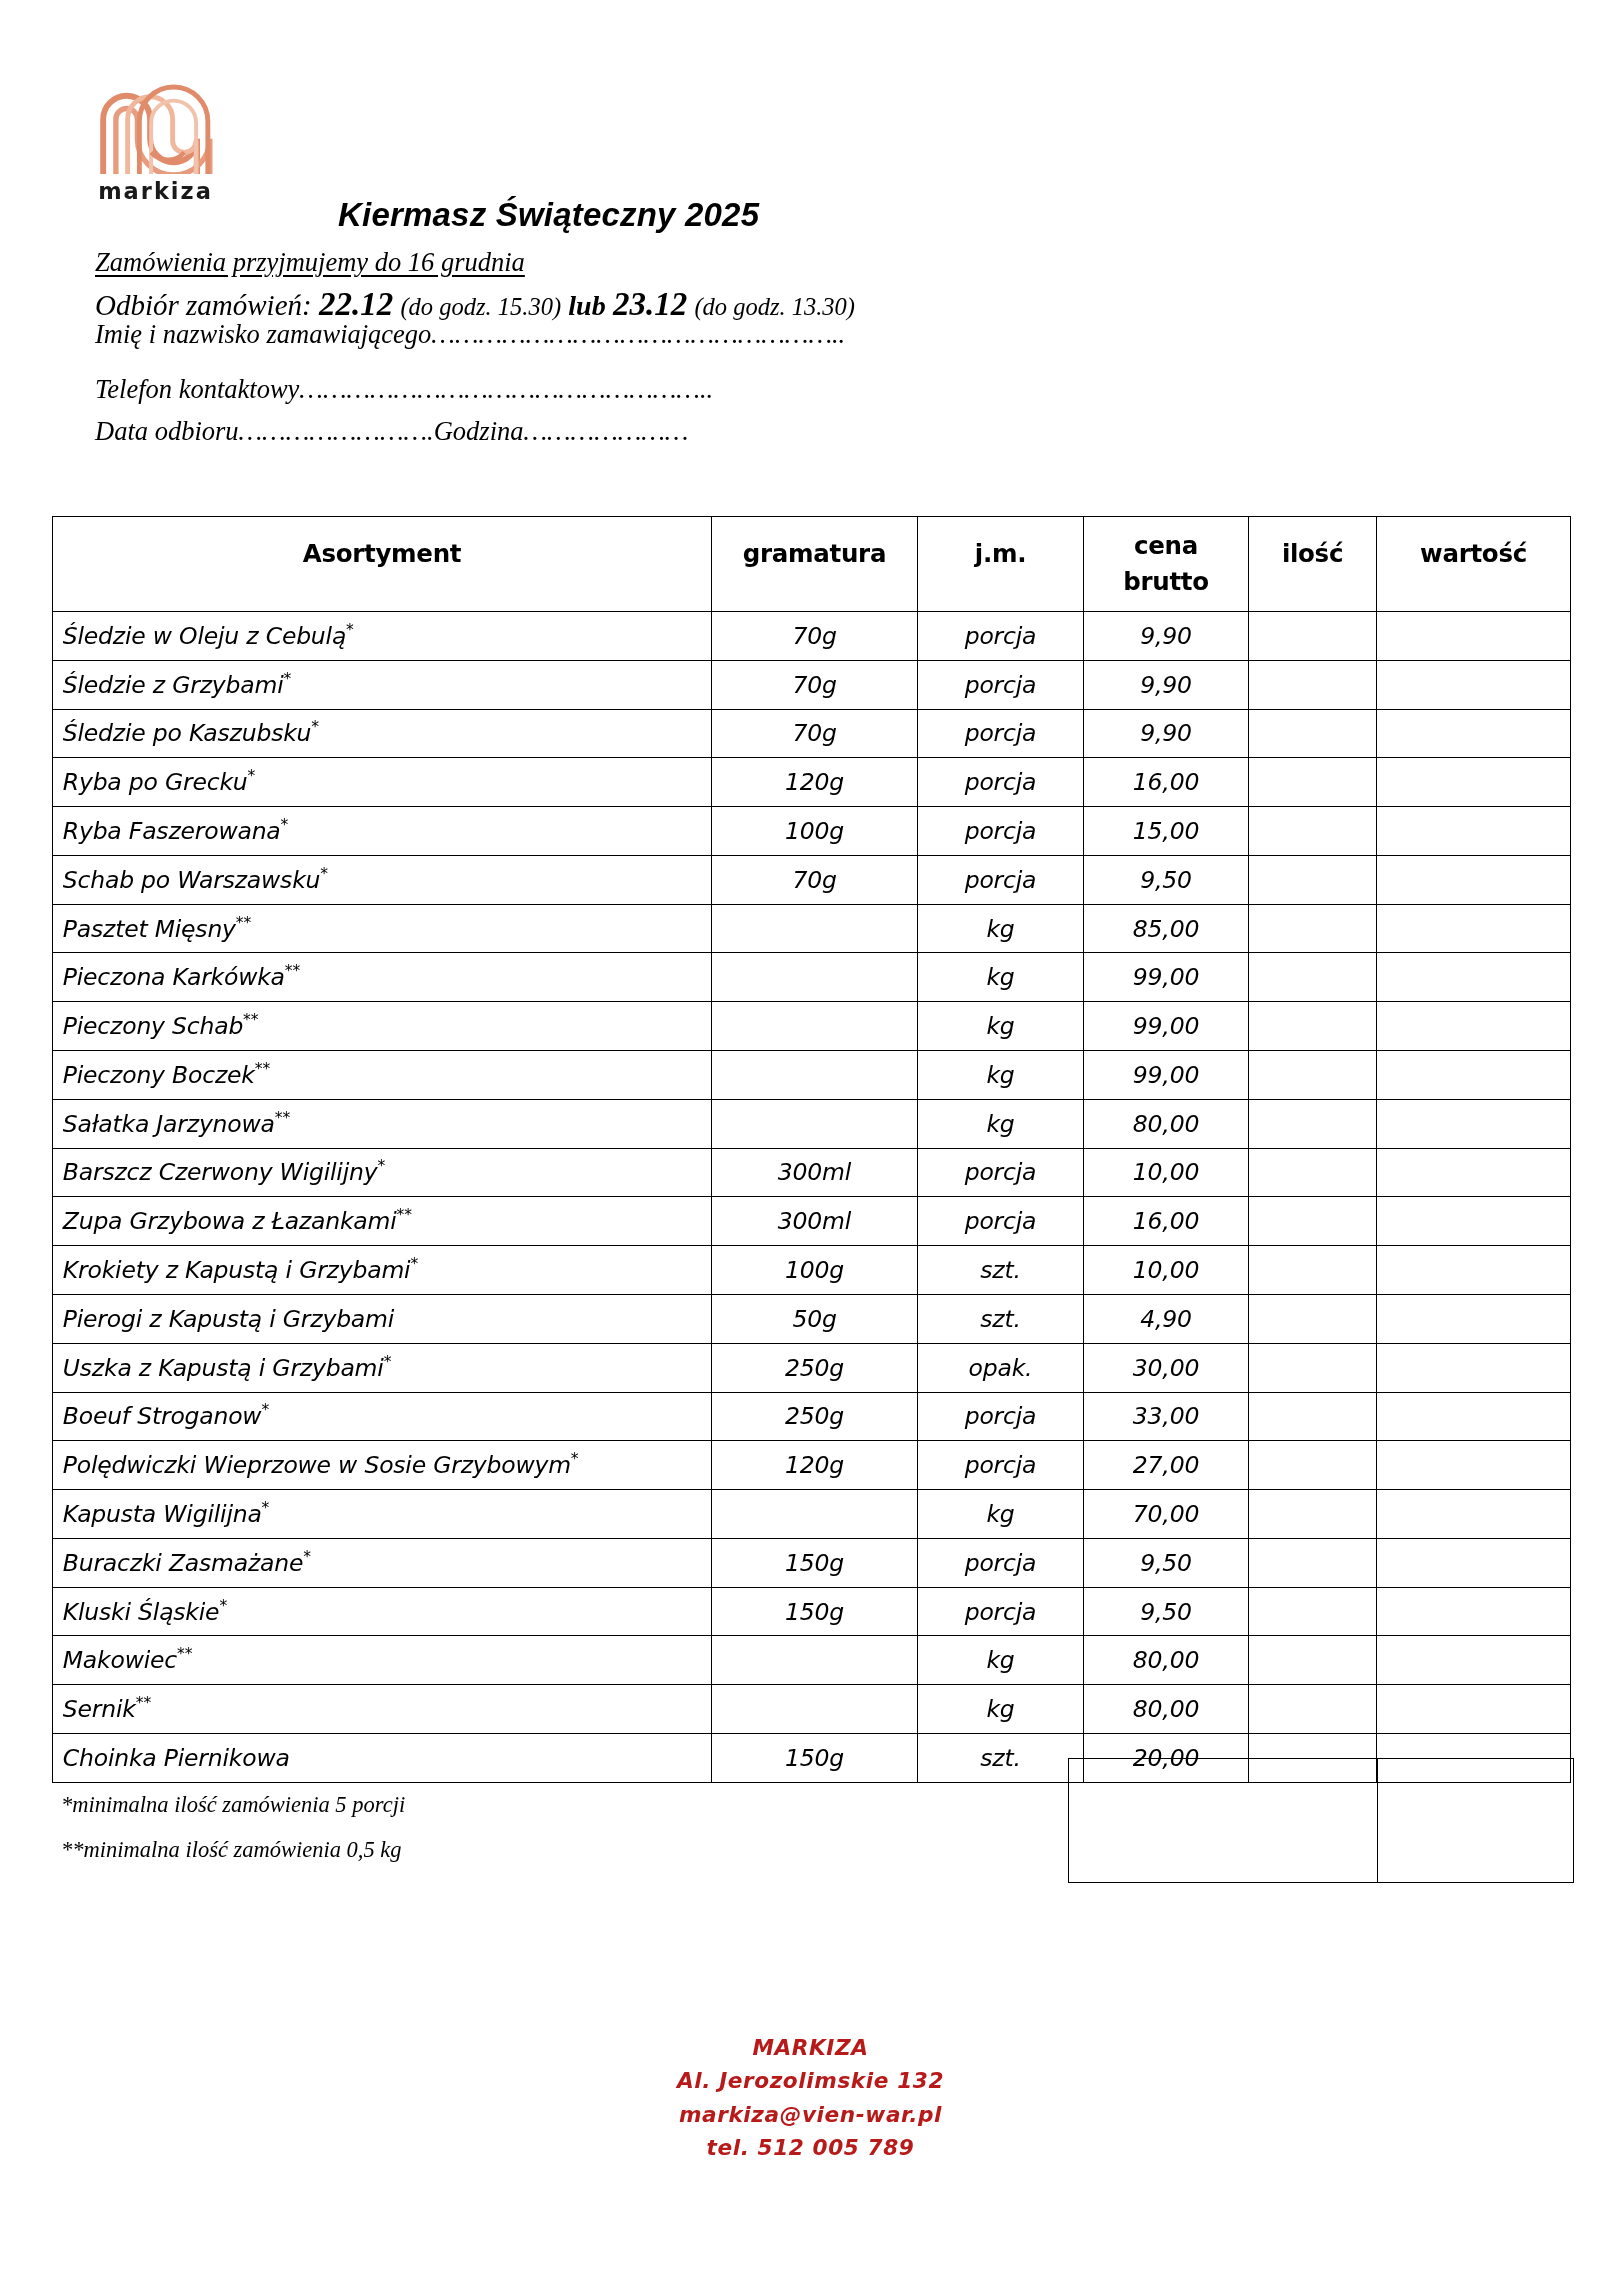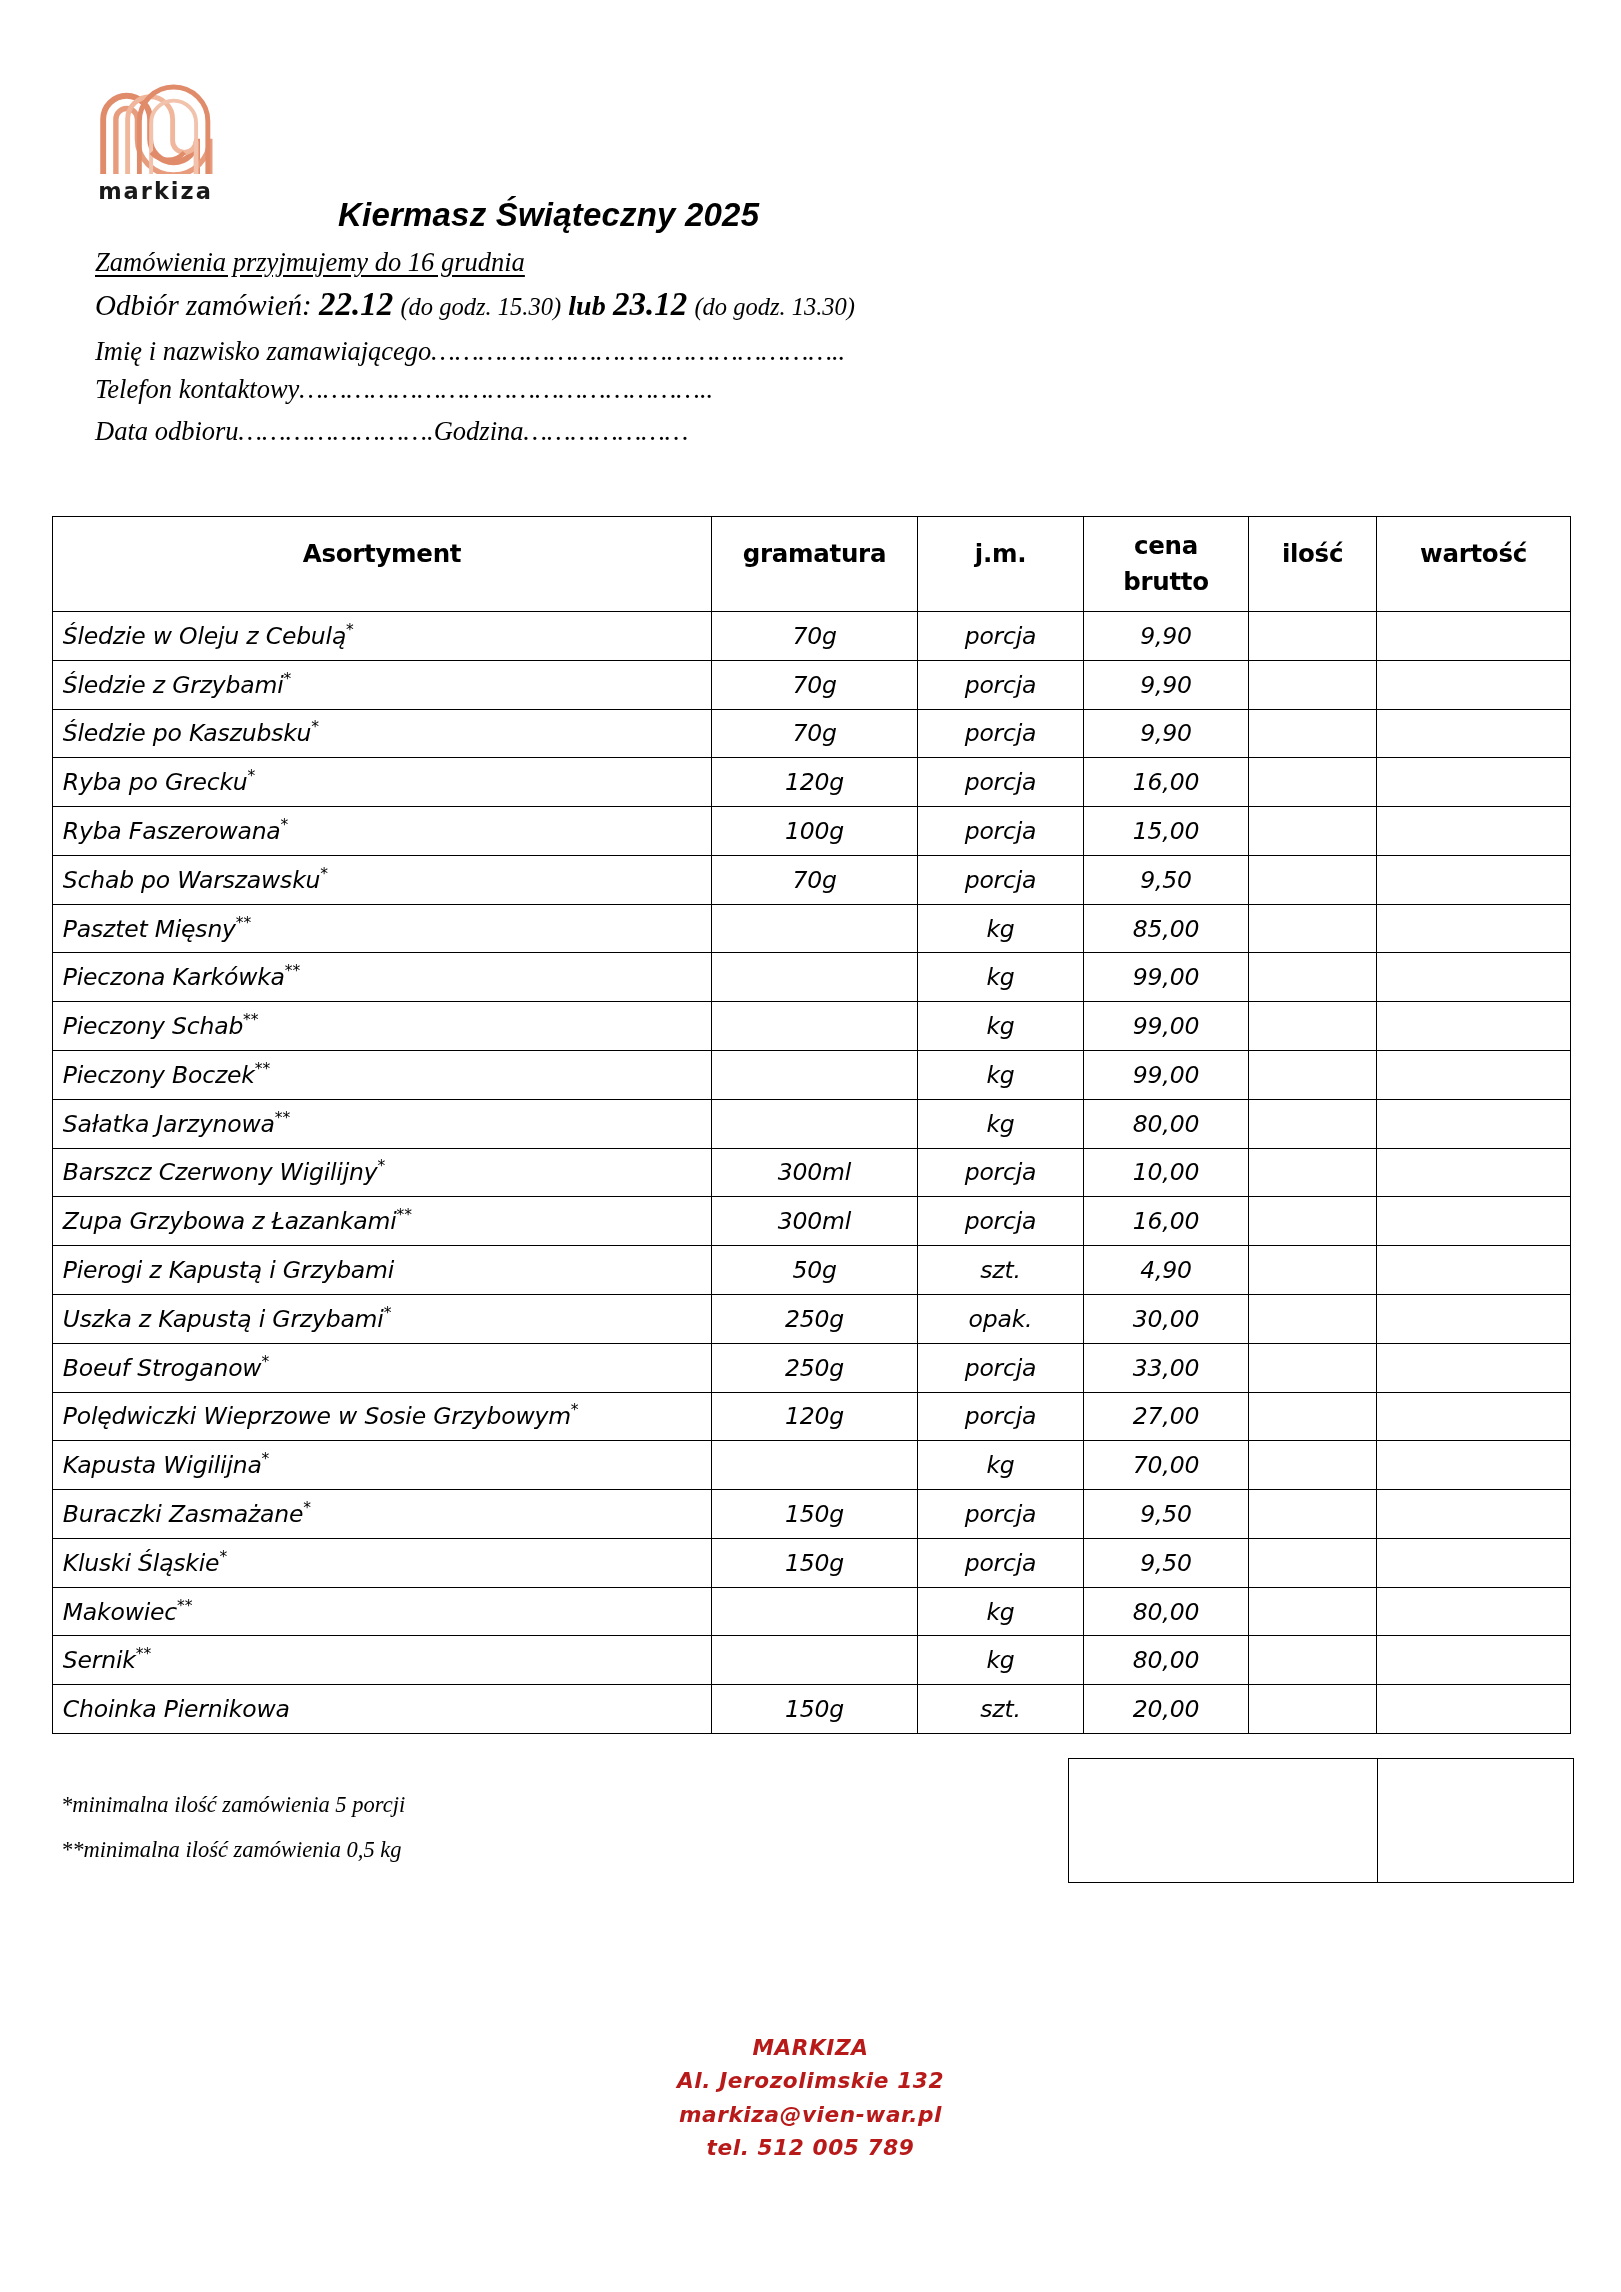--- a/index.html
+++ b/index.html
@@ -99,21 +99,21 @@
   }
 
   .form-line {
     position: absolute;
     left: 95px;
     font-family: "Liberation Serif", serif;
     font-style: italic;
     font-size: 26.5px;
     white-space: nowrap;
   }
-  .form-line.l1 { top: 336px; }
+  .form-line.l1 { top: 319px; }
   .form-line.l2 { top: 374px; }
   .form-line.l3 { top: 416px; }
 
   
   .order-table {
     position: absolute;
     left: 52px;
     top: 516px;
     width: 1517px;
     border-collapse: collapse;
@@ -409,20 +409,28 @@
         </tr>
         <tr>
           <td class="c-name">Zupa Grzybowa z Łazankami<sup class="fn">**</sup></td>
           <td class="c-val">300ml</td>
           <td class="c-val">porcja</td>
           <td class="c-val">16,00</td>
           <td class="c-val"></td>
           <td class="c-val"></td>
         </tr>
         <tr>
+          <td class="c-name">Krokiety z Kapustą i Grzybami<sup class="fn">*</sup></td>
+          <td class="c-val">100g</td>
+          <td class="c-val">szt.</td>
+          <td class="c-val">10,00</td>
+          <td class="c-val"></td>
+          <td class="c-val"></td>
+        </tr>
+        <tr>
           <td class="c-name">Pierogi z Kapustą i Grzybami</td>
           <td class="c-val">50g</td>
           <td class="c-val">szt.</td>
           <td class="c-val">4,90</td>
           <td class="c-val"></td>
           <td class="c-val"></td>
         </tr>
         <tr>
           <td class="c-name">Uszka z Kapustą i Grzybami<sup class="fn">*</sup></td>
           <td class="c-val">250g</td>

